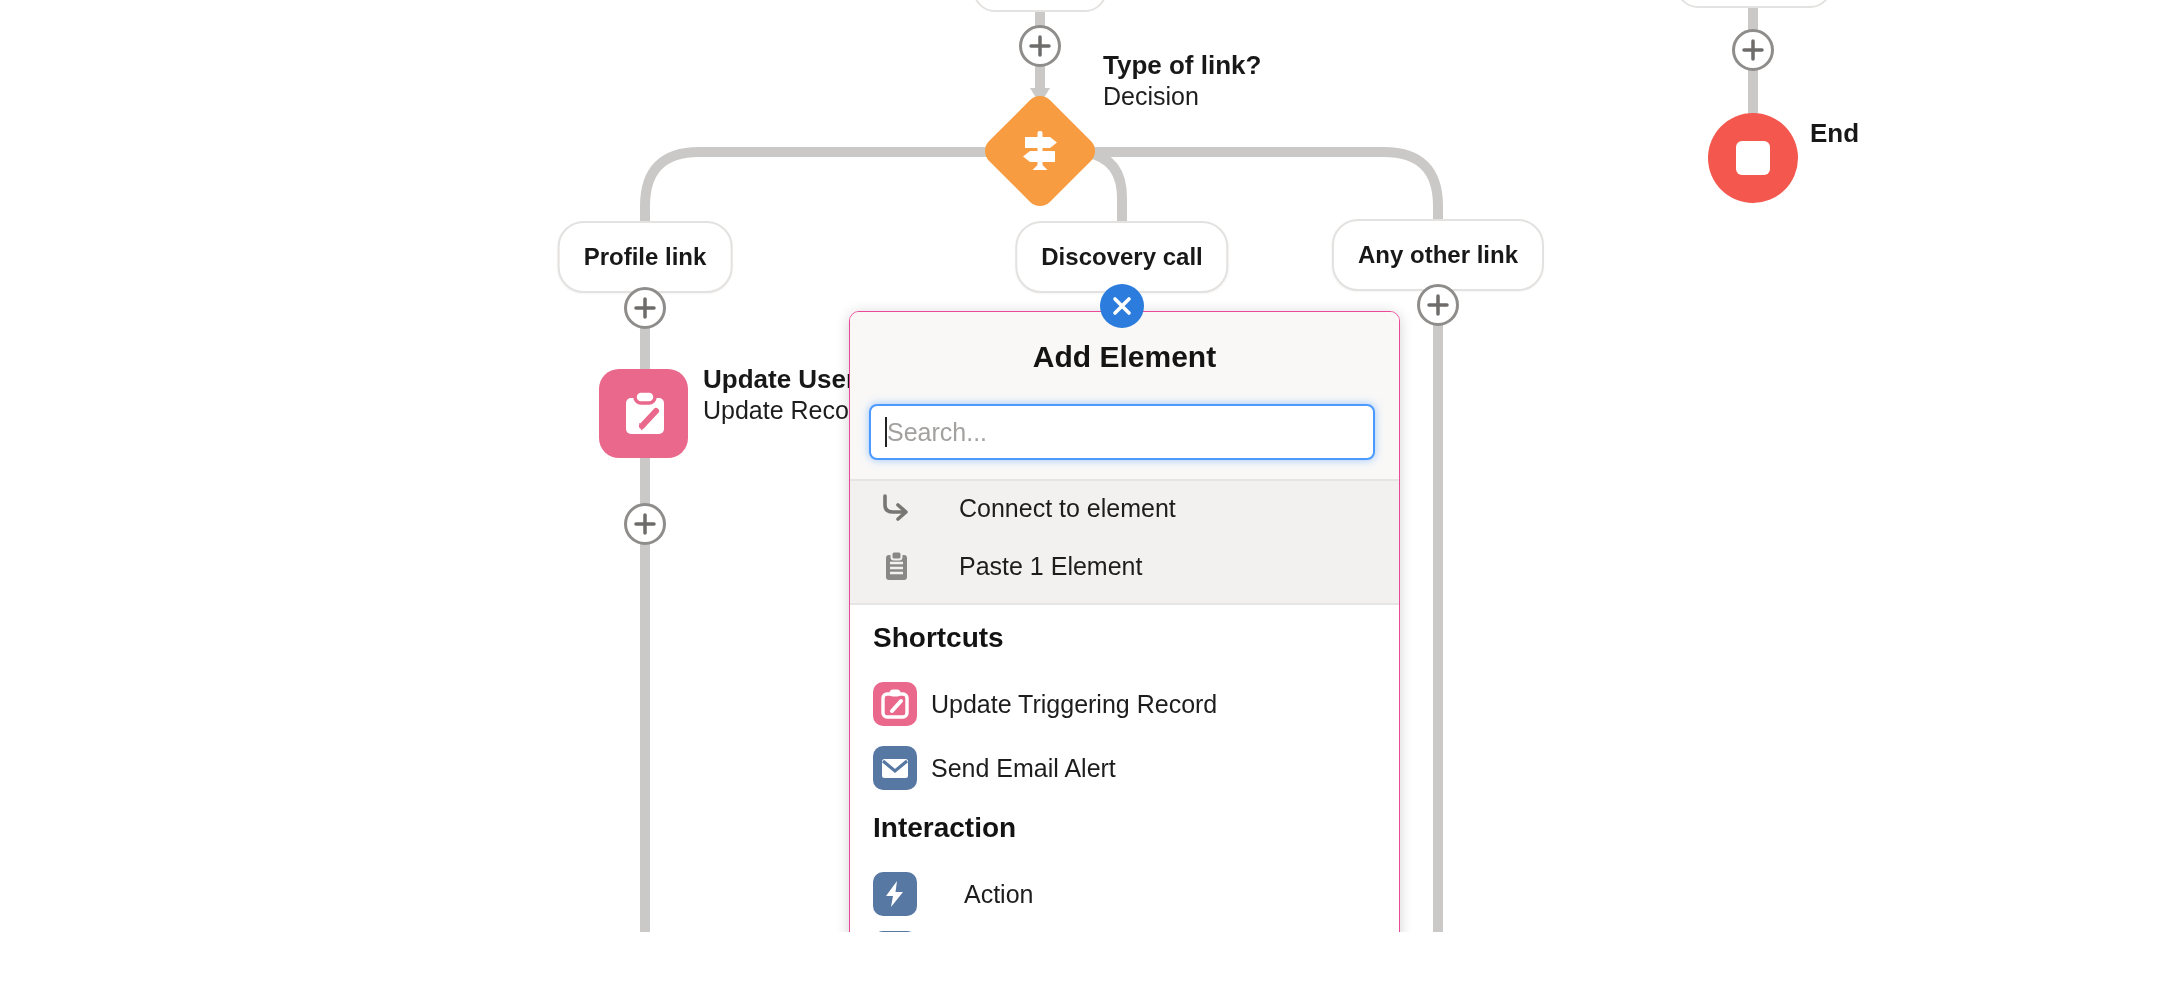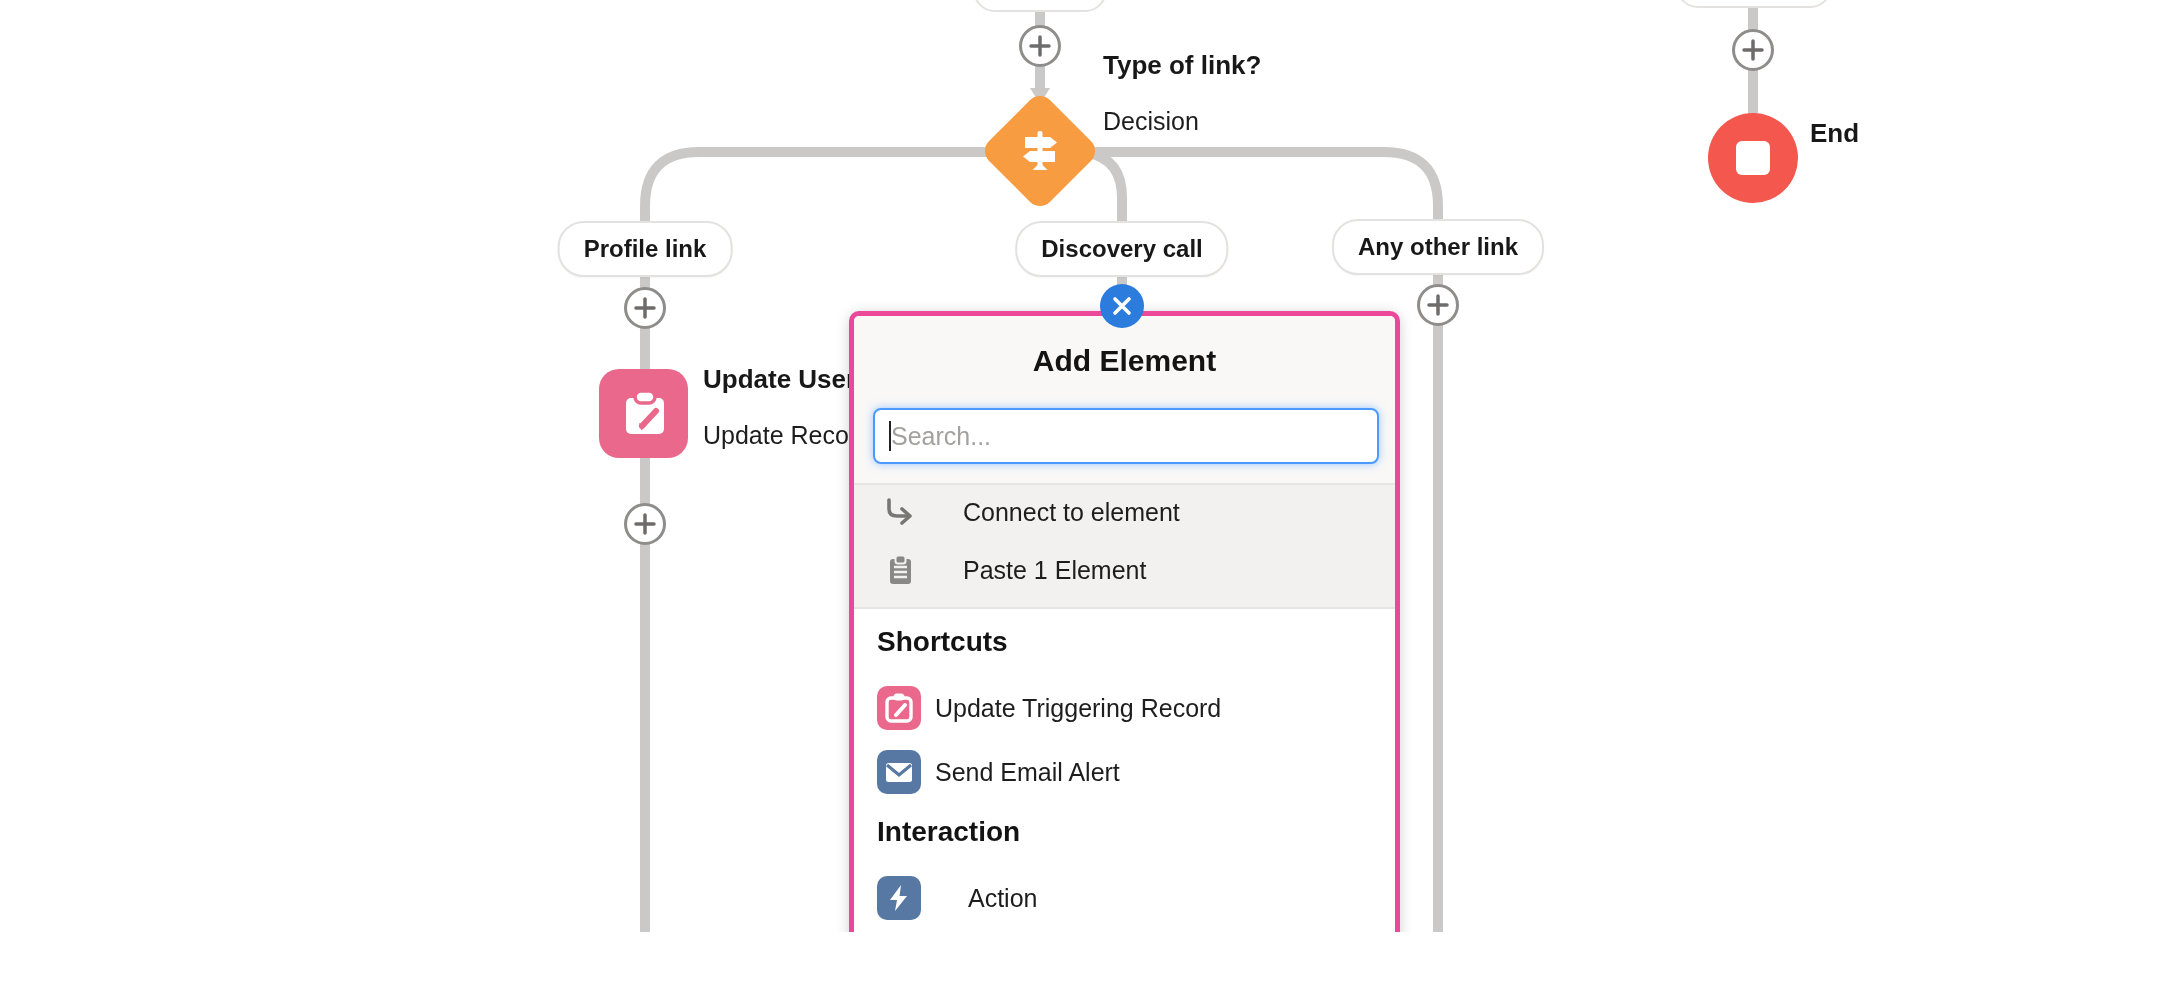--- a/index.html
+++ b/index.html
@@ -6,21 +6,21 @@
   body{font-family:"Liberation Sans", sans-serif; color:#181818;}
   .canvas{position:relative;width:2160px;height:932px;overflow:hidden;background:#ffffff;}
 
   
   svg.connectors{position:absolute;left:0;top:0;z-index:1;}
 
   
   .badge{
     position:absolute; z-index:3; transform:translateX(-50%);
     background:#ffffff; border:2px solid #E4E2E0; border-radius:26px;
-    height:44px; line-height:44px; padding:4px 24px;
+    height:44px; line-height:44px; padding:12px 24px;
     font-size:24px; font-weight:bold; color:#181818; white-space:nowrap;
     box-shadow:0 1px 2px rgba(0,0,0,0.04);
   }
   .badge-sliver{
     position:absolute; z-index:3; background:#ffffff;
     border:2px solid #E4E2E0; border-radius:22px;
   }
 
   
   .plus-btn{
@@ -31,39 +31,39 @@
 
   
   .diamond{
     position:absolute; z-index:3; width:86px; height:86px;
     background:#F89C41; border-radius:14px; transform:rotate(45deg);
   }
   .diamond-icon{position:absolute; z-index:4;}
 
   
   .node-title{position:absolute; z-index:2; font-size:26px; font-weight:bold; white-space:nowrap;}
-  .node-sub{position:absolute; z-index:2; font-size:25px; font-weight:normal; white-space:nowrap; color:#1d1d1d;margin-top:25px;}
+  .node-sub{position:absolute; z-index:2; font-size:25px; font-weight:normal; white-space:nowrap; color:#1d1d1d;}
 
   
   .record-node{
     position:absolute; z-index:3; width:89px; height:89px; border-radius:20px;
     background:#E9688C; display:flex; align-items:center; justify-content:center;
   }
 
   
   .end-node{
     position:absolute; z-index:3; width:90px; height:90px; border-radius:50%;
     background:#F4574D; display:flex; align-items:center; justify-content:center;
   }
   .end-square{width:34px;height:34px;background:#ffffff;border-radius:6px;}
 
   
   .popup{
     position:absolute; z-index:10; left:849px; top:311px; width:551px; height:639px;
-    background:#ffffff; border:5px solid #ec4899; border-radius:10px;
+    background:#ffffff; border:1px solid #ec4899; border-radius:10px;
     box-shadow:0 2px 14px rgba(0,0,0,0.18); box-sizing:border-box; overflow:hidden;
   }
   .popup-head{position:absolute; left:0; top:0; width:100%; height:167px; background:#F9F8F7;}
   .popup-title{
     position:absolute; left:0; top:28px; width:100%; text-align:center;
     font-size:30px; font-weight:bold; color:#141414;
   }
   .search-wrap{position:absolute; left:19px; top:92px; width:506px; height:56px;}
   .search-input{
     width:100%; height:100%; box-sizing:border-box;

